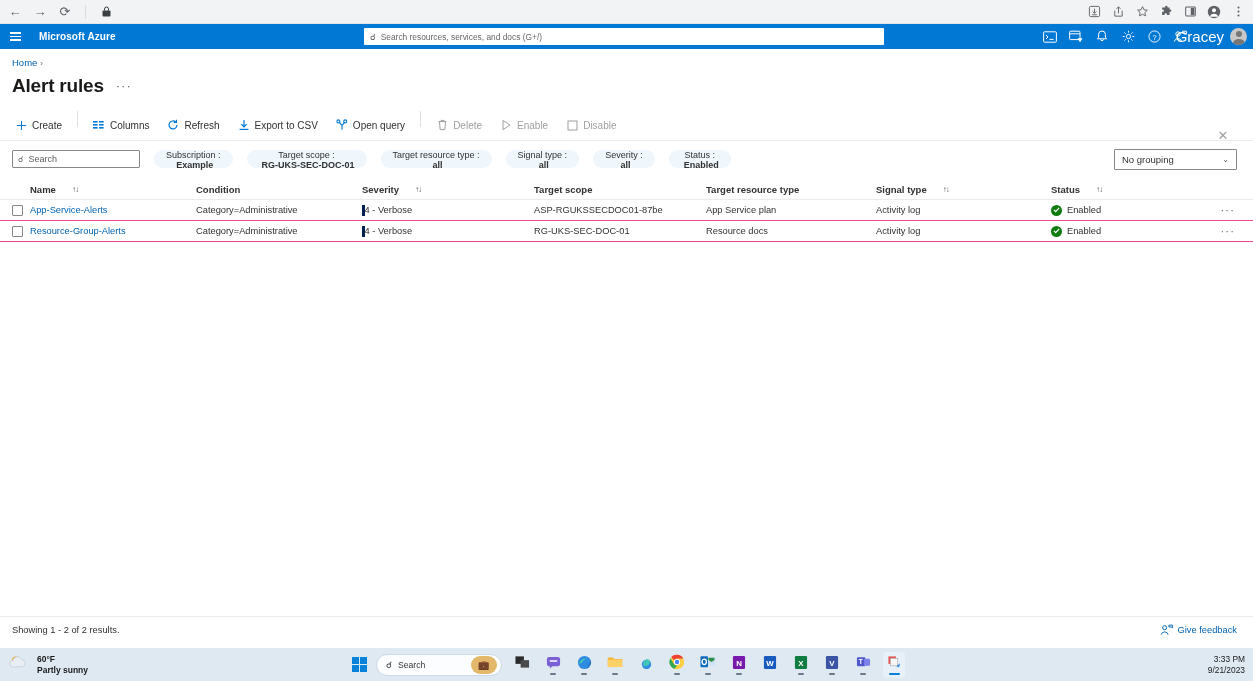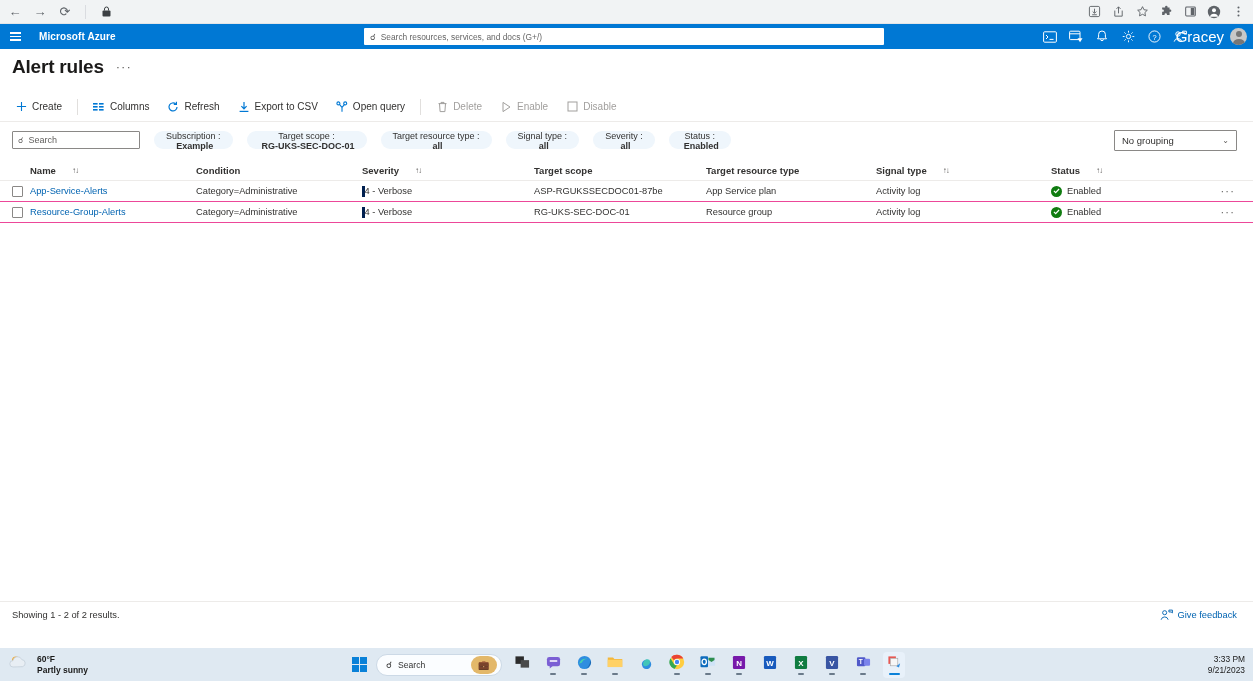--- a/index.html
+++ b/index.html
@@ -79,21 +79,21 @@
   .blade-title { font-size: 19px; font-weight: bold; color: #1b1a19; letter-spacing: -.2px; }
   .title-ellipsis { margin-left: 12px; color: #605e5c; font-size: 13px; letter-spacing: 1px; line-height: 8px; }
   .blade-close {
     position: absolute; right: 16px; top: 72px;
     width: 28px; height: 28px; display: flex; align-items: center; justify-content: center;
     color: #a19f9d; font-size: 13px; cursor: pointer;
   }
 
   
   .cmdbar {
-    display: flex; align-items: center; gap: 0;
+    display: flex; align-items: flex-start; gap: 0;
     padding: 0 12px; height: 30px; margin-top: 14px;
     border-bottom: 1px solid #edebe9;
   }
   .cmd {
     display: flex; align-items: center; gap: 5px;
     padding: 0 9px; height: 28px; font-size: 10px; color: #323130;
     cursor: pointer; white-space: nowrap;
   }
   .cmd:first-child { padding-left: 3px; }
   .cmd.disabled { color: #a19f9d; cursor: default; }
@@ -163,21 +163,21 @@
   .c-name { width: 166px; flex: none; }
   .c-cond { width: 166px; flex: none; }
   .c-sev  { width: 172px; flex: none; }
   .c-tscope { width: 172px; flex: none; }
   .c-trt  { width: 170px; flex: none; }
   .c-sig  { width: 175px; flex: none; }
   .c-status { width: 150px; flex: none; }
 
   
   .blade-footer {
-    position: absolute; left: 0; right: 0; bottom: 17px; height: 27px;
+    position: absolute; left: 0; right: 0; bottom: 2px; height: 27px;
     border-top: 1px solid #edebe9; background: #fff;
     display: flex; align-items: center; padding: 0 12px;
   }
   .results { font-size: 9.3px; color: #323130; }
   .feedback {
     position: absolute; right: 16px; display: flex; align-items: center; gap: 5px;
     font-size: 9.3px; color: #0063b1; cursor: pointer;
   }
   .feedback svg { display: block; }
 
@@ -338,20 +338,23 @@
   </div>
 
   <div class="account">
     <span class="account-name">Gracey</span>
     <span class="avatar"></span>
   </div>
 </div>
 
 <div class="blade">
 
+  <div class="breadcrumb">
+    <a>Home</a><span class="sep">›</span>
+  </div>
 
   <div class="title-row">
     <div class="blade-title">Alert rules</div>
     <div class="title-ellipsis">···</div>
   </div>
   <div class="blade-close">✕</div>
 
   <div class="cmdbar">
     <div class="cmd">
       <span class="ci">
@@ -529,21 +532,21 @@
       </div>
       <div class="td c-name">
         <a>Resource-Group-Alerts</a>
       </div>
       <div class="td c-cond">Category=Administrative</div>
       <div class="td c-sev sev">
         <span class="sevbar"></span>
         <span>4 - Verbose</span>
       </div>
       <div class="td c-tscope">RG-UKS-SEC-DOC-01</div>
-      <div class="td c-trt">Resource group</div>
+      <div class="td c-trt">Resource docs</div>
       <div class="td c-sig">Activity log</div>
       <div class="td c-status status-cell">
         <span class="status-dot">
           <svg width="7" height="6" viewBox="0 0 8 7">
               <path d="M1 3.4l2 2L7 1.2" fill="none" stroke="#fff" stroke-width="1.4"></path>
             </svg>
         </span>
         <span>Enabled</span>
       </div>
       <div class="rowmenu">···</div>

